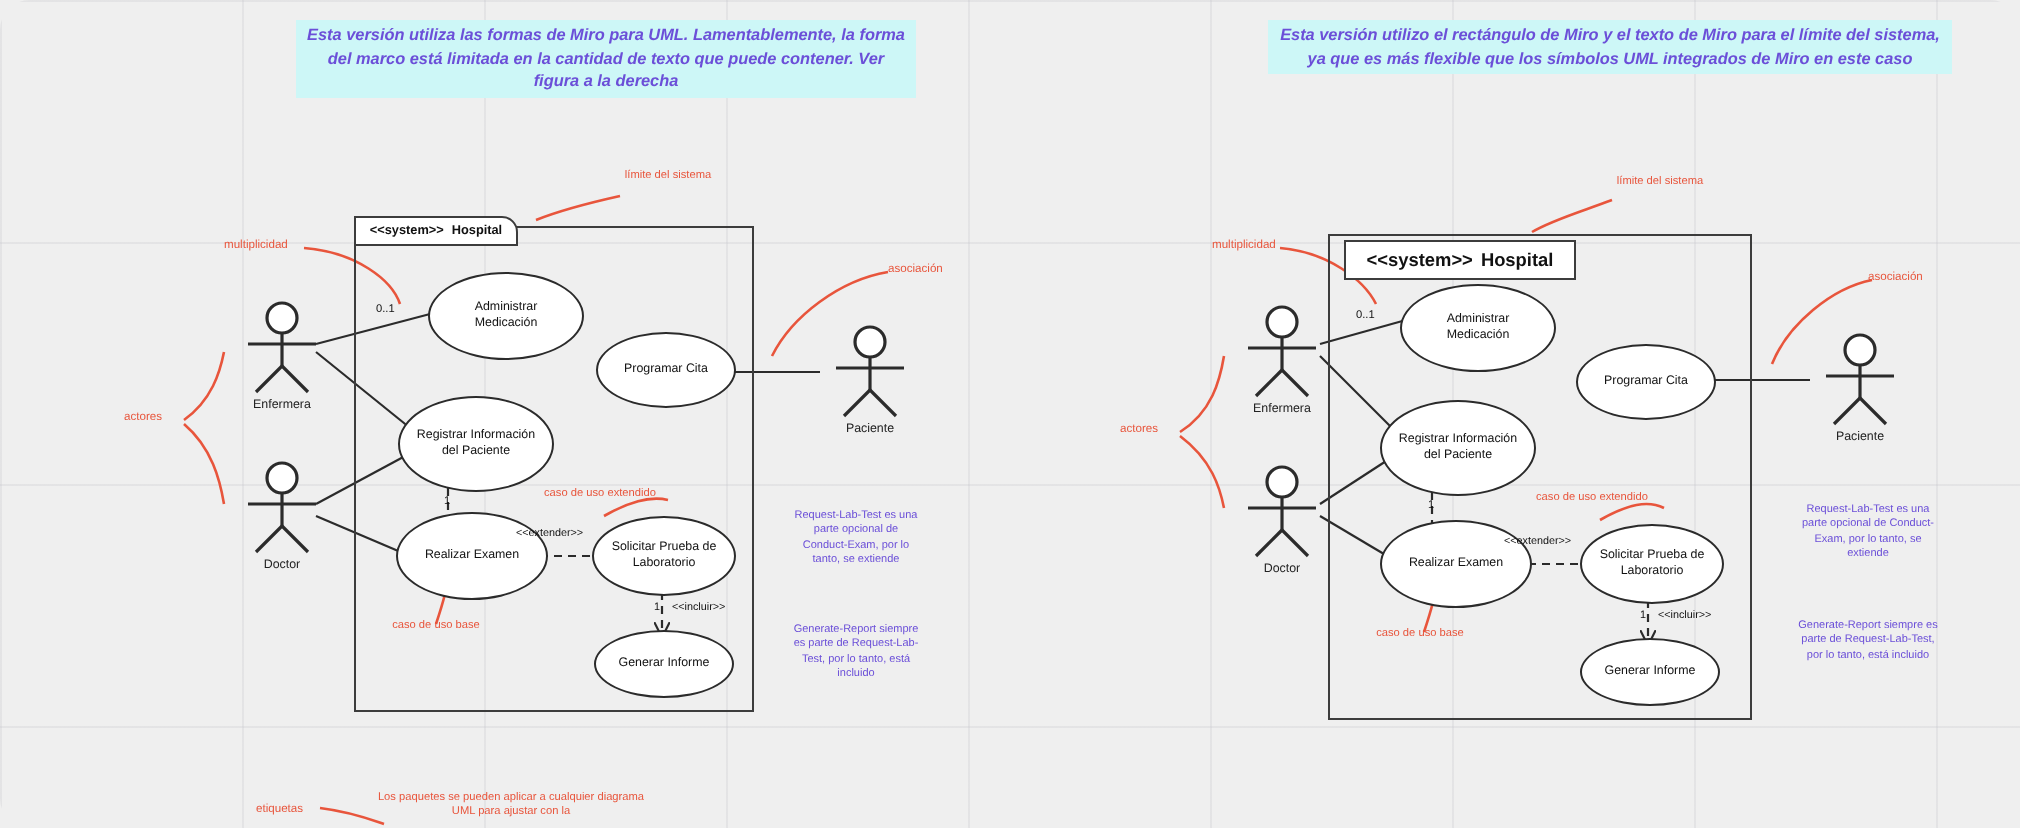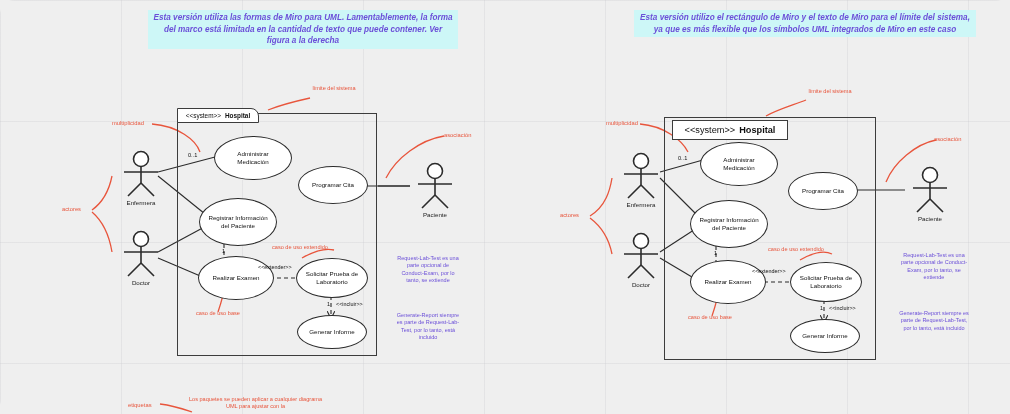--- a/index.html
+++ b/index.html
@@ -45,21 +45,21 @@
   .sys-tab {
     background: #fff;
     border: 1.2px solid #3c3c3c;
     box-sizing: border-box;
     display: flex;
     align-items: center;
     justify-content: center;
     color: #111;
     white-space: nowrap;
   }
-  .sys-tab .stereo { font-weight: 400; }
+  .sys-tab .stereo { font-weight: 700; }
   .sys-tab .sysname { font-weight: bold; padding-left: 4px; }
   
   .sys-tab.folder { border-radius: 0 8px 0 0; }
 
   
   .uc {
     border: 1.2px solid #2b2b2b;
     border-radius: 50%;
     background: #fff;
     box-sizing: border-box;

